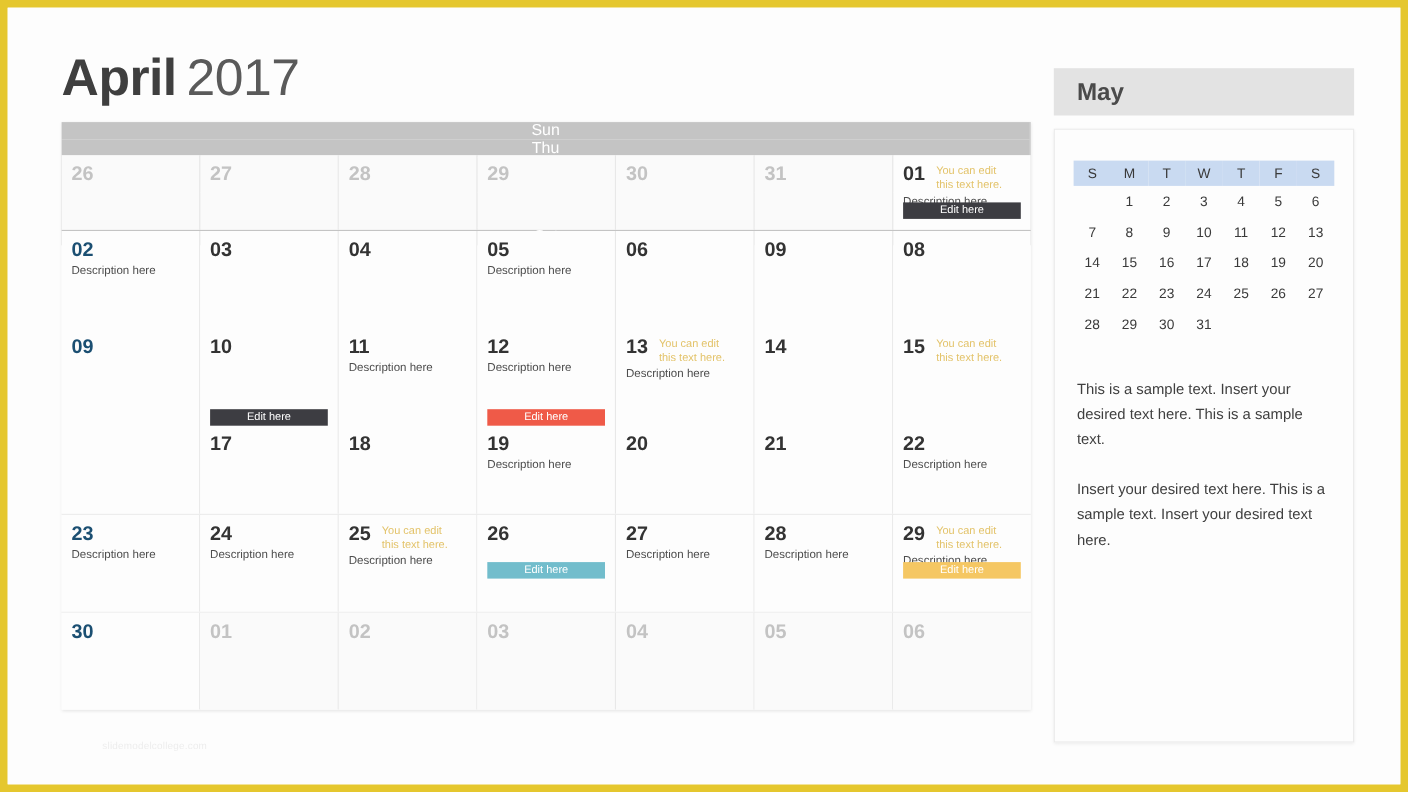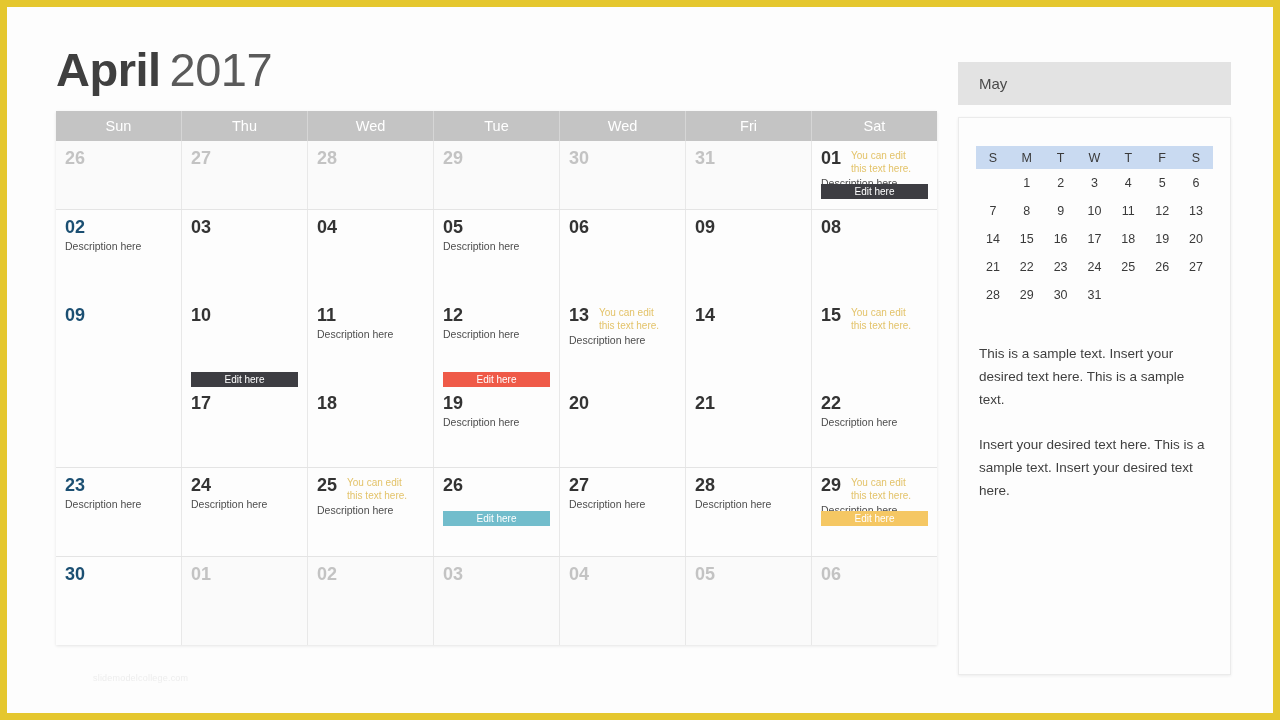--- a/index.html
+++ b/index.html
@@ -55,20 +55,21 @@
     position: absolute;
     left: 49px;
     top: 104px;
     width: 881px;
     background: #fdfdfd;
     box-shadow: 0 1px 3px rgba(0,0,0,0.10);
   }
   .cal-head {
     display: flex;
     height: 30px;
+    flex-direction: column;
   }
   .cal-head .dow {
     flex: 1 1 0;
     background: #c4c4c4;
     color: #ffffff;
     font-size: 14.5px;
     display: flex;
     align-items: center;
     justify-content: center;
     border-right: 1px solid #d6d6d6;
@@ -157,22 +158,22 @@
     position: absolute;
     left: 951px;
     top: 55px;
     width: 273px;
     height: 43px;
     background: #e3e3e3;
     display: flex;
     align-items: center;
   }
   #side-header .side-title {
-    font-size: 15px;
-    font-weight: normal;
+    font-size: 22px;
+    font-weight: bold;
     color: #4a4a4a;
     margin-left: 21px;
   }
   #side-panel {
     position: absolute;
     left: 951px;
     top: 110px;
     width: 273px;
     height: 558px;
     background: #fdfdfd;

